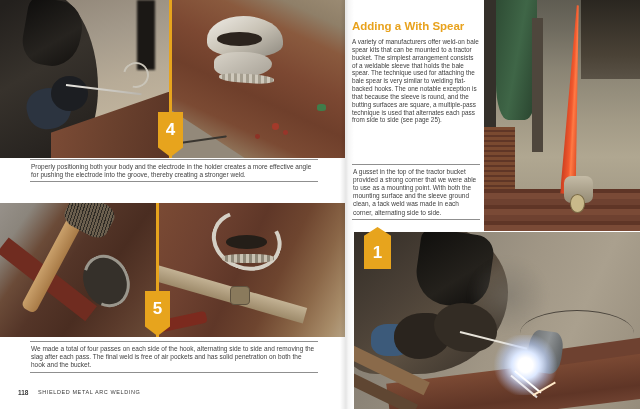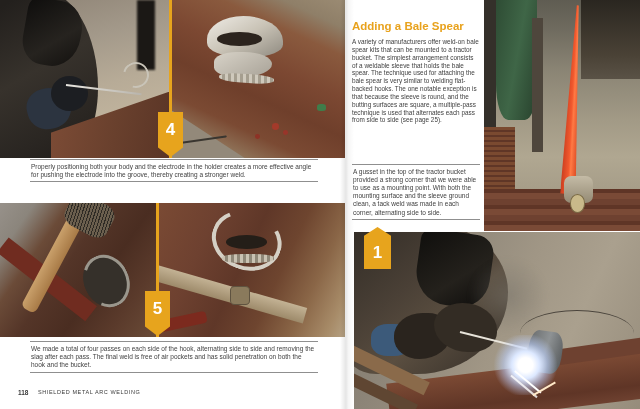--- a/index.html
+++ b/index.html
@@ -98,21 +98,21 @@
       <span>5</span>
     </div>
 
   <div class="cap" style="left:30px;top:341px;width:288px;">We made a total of four passes on each side of the hook, alternating side to side and removing the slag after each pass. The final weld is free of air pockets and has solid penetration on both the hook and the bucket.</div>
 
   <div class="footer" style="left:18px;font-size:6.5px;font-weight:700;">118</div>
   <div class="footer" style="left:38px;font-size:5.5px;letter-spacing:.6px;">SHIELDED METAL ARC WELDING</div>
 
   <div class="gutter"></div>
 
-  <div class="headline">Adding a Bale Spear</div>
+  <div class="headline">Adding a With Spear</div>
   <div class="bodytext">A variety of manufacturers offer weld-on bale spear kits that can be mounted to a tractor bucket. The simplest arrangement consists of a weldable sleeve that holds the bale spear. The technique used for attaching the bale spear is very similar to welding flat-backed hooks. The one notable exception is that because the sleeve is round, and the butting surfaces are square, a multiple-pass technique is used that alternates each pass from side to side (see page 25).</div>
 
   <div class="cap" style="left:352px;top:164px;width:128px;">A gusset in the top of the tractor bucket provided a strong corner that we were able to use as a mounting point. With both the mounting surface and the sleeve ground clean, a tack weld was made in each corner, alternating side to side.</div>
 
   <div class="badge up" style="left:364px;top:227px;width:27px;height:42px;">
       <span>1</span>
     </div>
 
   <div class="photo" style="left:484px;top:0;width:156px;height:231px;
               background:linear-gradient(to bottom,#5f5c52 0%,#6e6a5e 12%,#8a8474 30%,#a29a86 52%,#b0a791 68%,#a89f8a 80%,#958b77 100%);">

